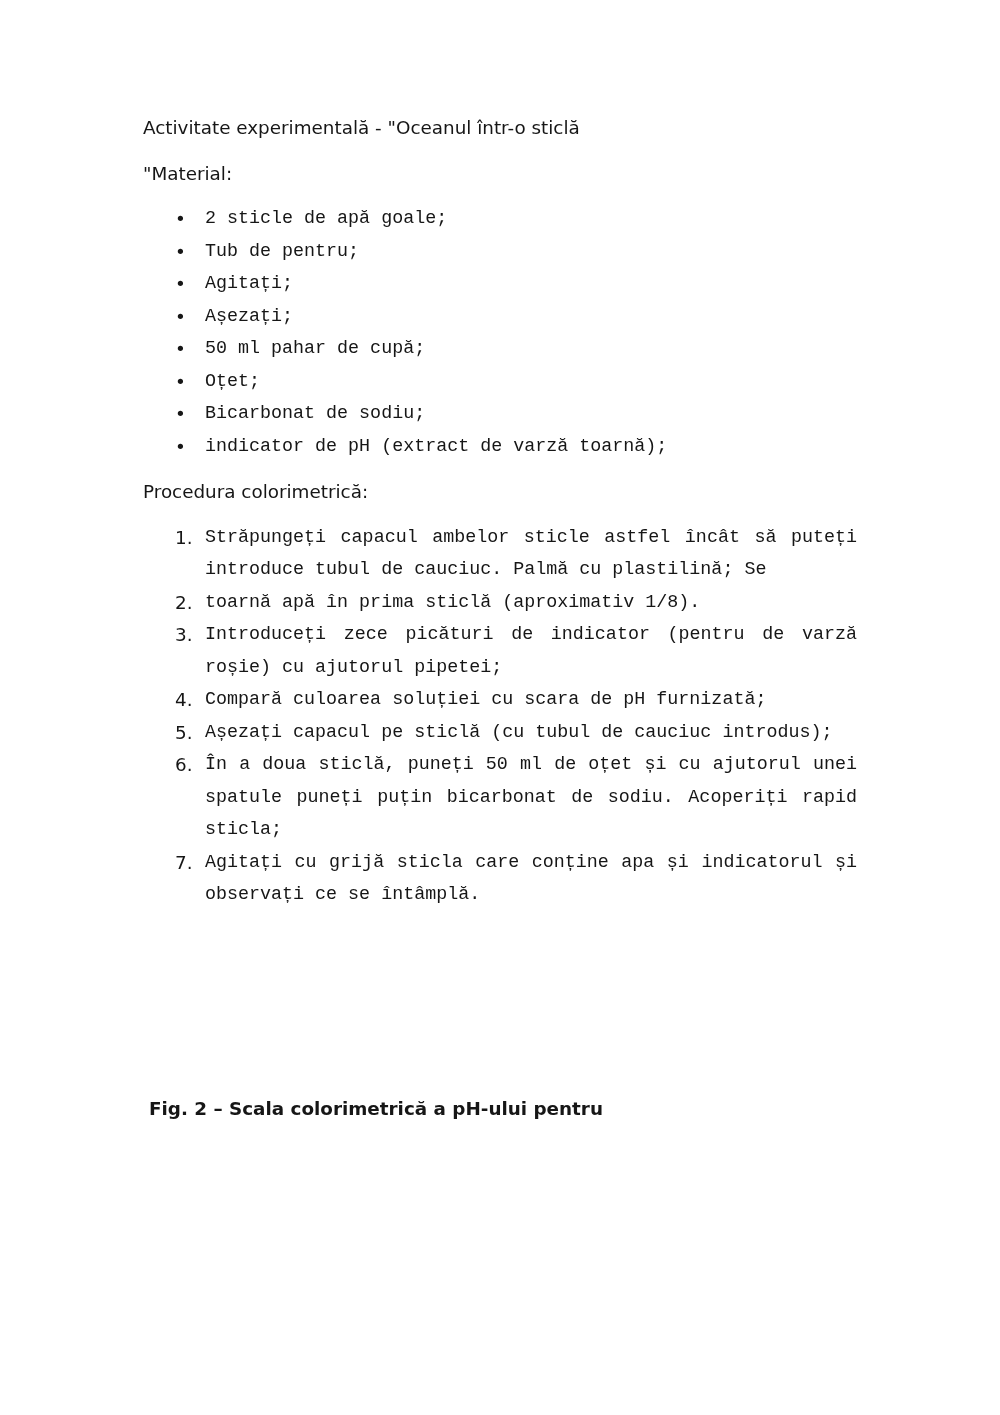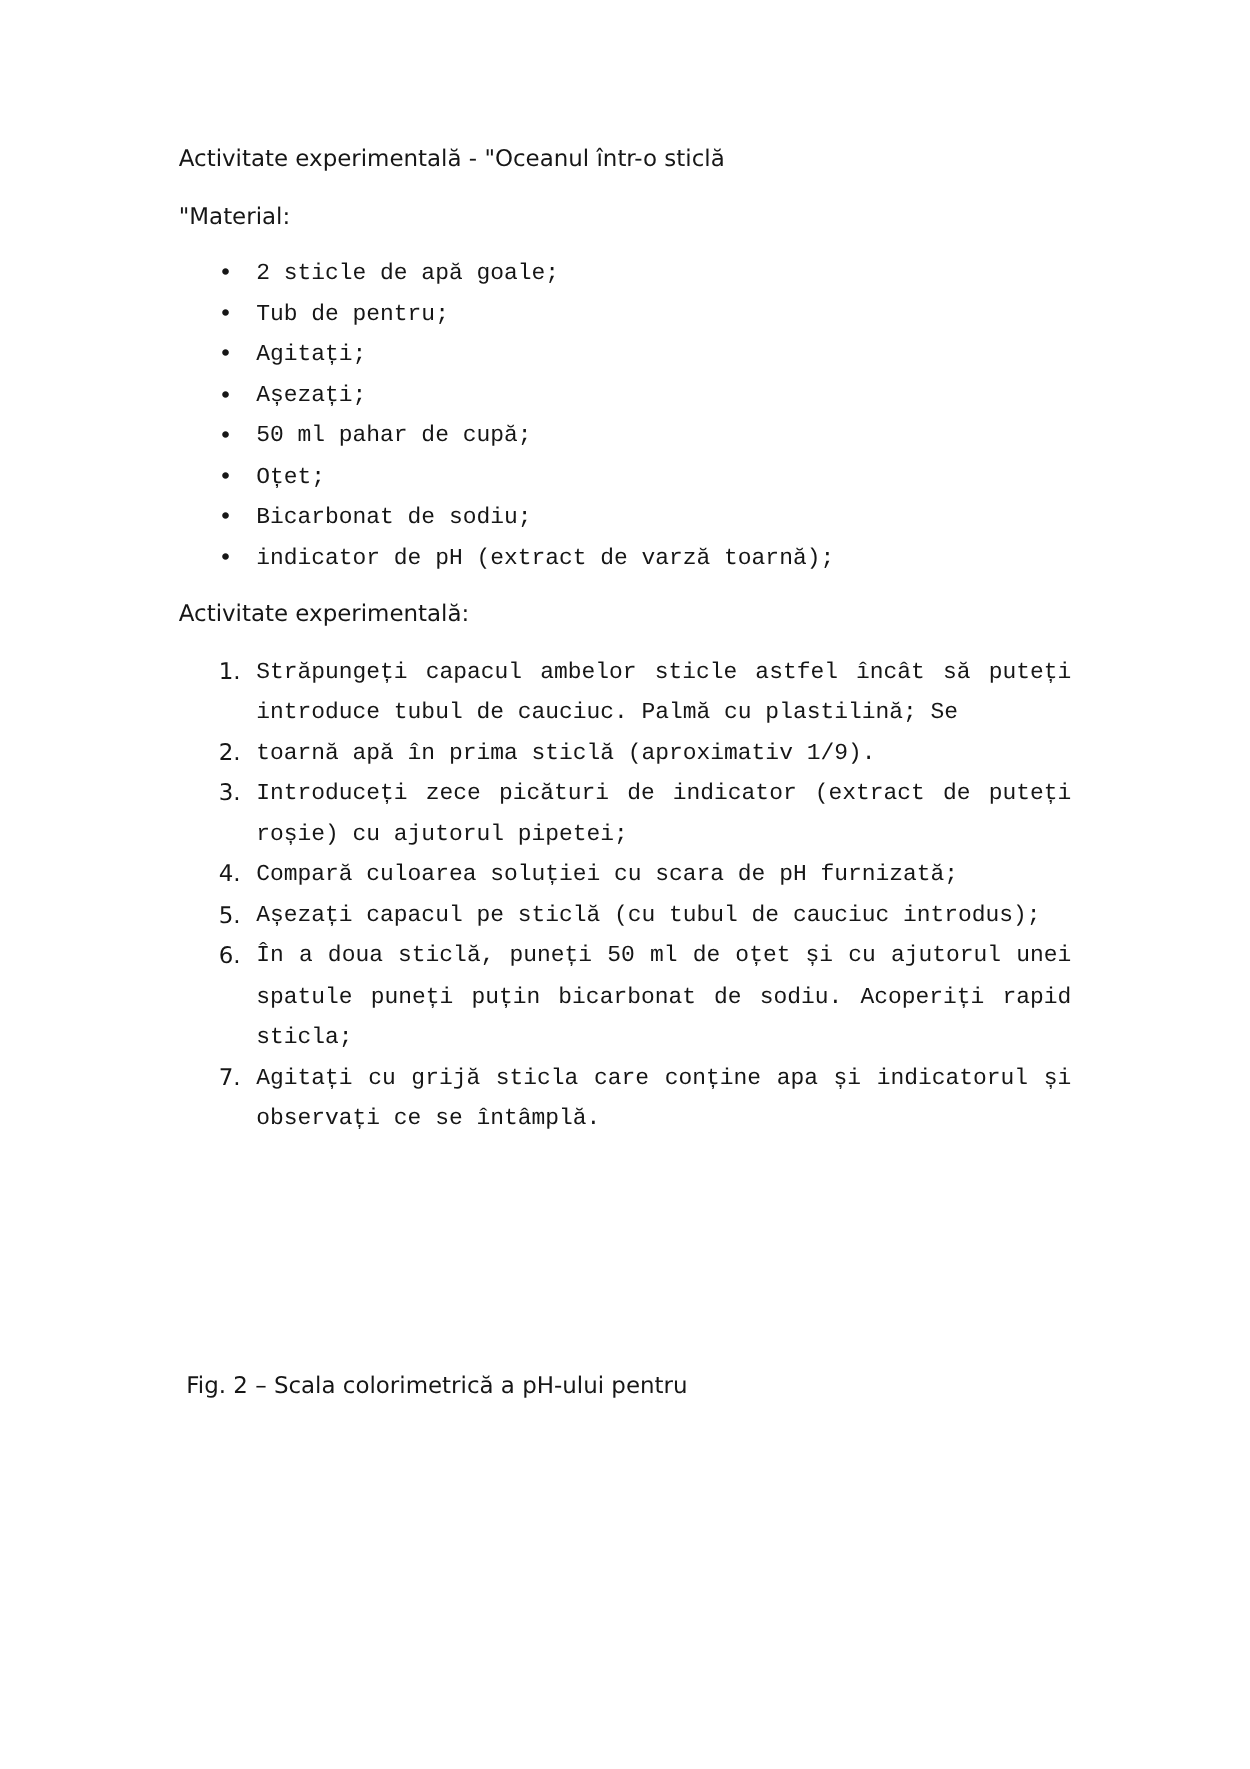--- a/index.html
+++ b/index.html
@@ -41,20 +41,21 @@
   .li .li-text {
     flex: 1 1 auto;
     min-width: 0;
     font-family: Liberation Mono, monospace;
   }
   .numbered .li .li-text {
     text-align: justify;
   }
   .caption {
     margin: 181px 0 0 6px;
+    font-weight: bold;
   }
 </style>
 </head>
 <body>
 
 <div class="page">
 
   <p class="para">Activitate experimentală - "Oceanul într-o sticlă</p>
 
   <p class="para">"Material:</p>
@@ -94,36 +95,36 @@
     <span class="marker">•</span>
     <span class="li-text">Bicarbonat de sodiu;</span>
   </div>
 
   <div class="li">
     <span class="marker">•</span>
     <span class="li-text">indicator de pH (extract de varză toarnă);</span>
   </div>
 </div>
 
-  <p class="para">Activitate experimentală:</p>
+  <p class="para">Procedura colorimetrică:</p>
 
   <div class="list numbered" id="procedure-list">
   <div class="li">
     <span class="marker">1.</span>
     <span class="li-text">Străpungeți capacul ambelor sticle astfel încât să puteți introduce tubul de cauciuc. Palmă cu plastilină; Se</span>
   </div>
 
   <div class="li">
     <span class="marker">2.</span>
-    <span class="li-text">toarnă apă în prima sticlă (aproximativ 1/9).</span>
+    <span class="li-text">toarnă apă în prima sticlă (aproximativ 1/8).</span>
   </div>
 
   <div class="li">
     <span class="marker">3.</span>
-    <span class="li-text">Introduceți zece picături de indicator (extract de puteți roșie) cu ajutorul pipetei;</span>
+    <span class="li-text">Introduceți zece picături de indicator (pentru de varză roșie) cu ajutorul pipetei;</span>
   </div>
 
   <div class="li">
     <span class="marker">4.</span>
     <span class="li-text">Compară culoarea soluției cu scara de pH furnizată;</span>
   </div>
 
   <div class="li">
     <span class="marker">5.</span>
     <span class="li-text">Așezați capacul pe sticlă (cu tubul de cauciuc introdus);</span>

